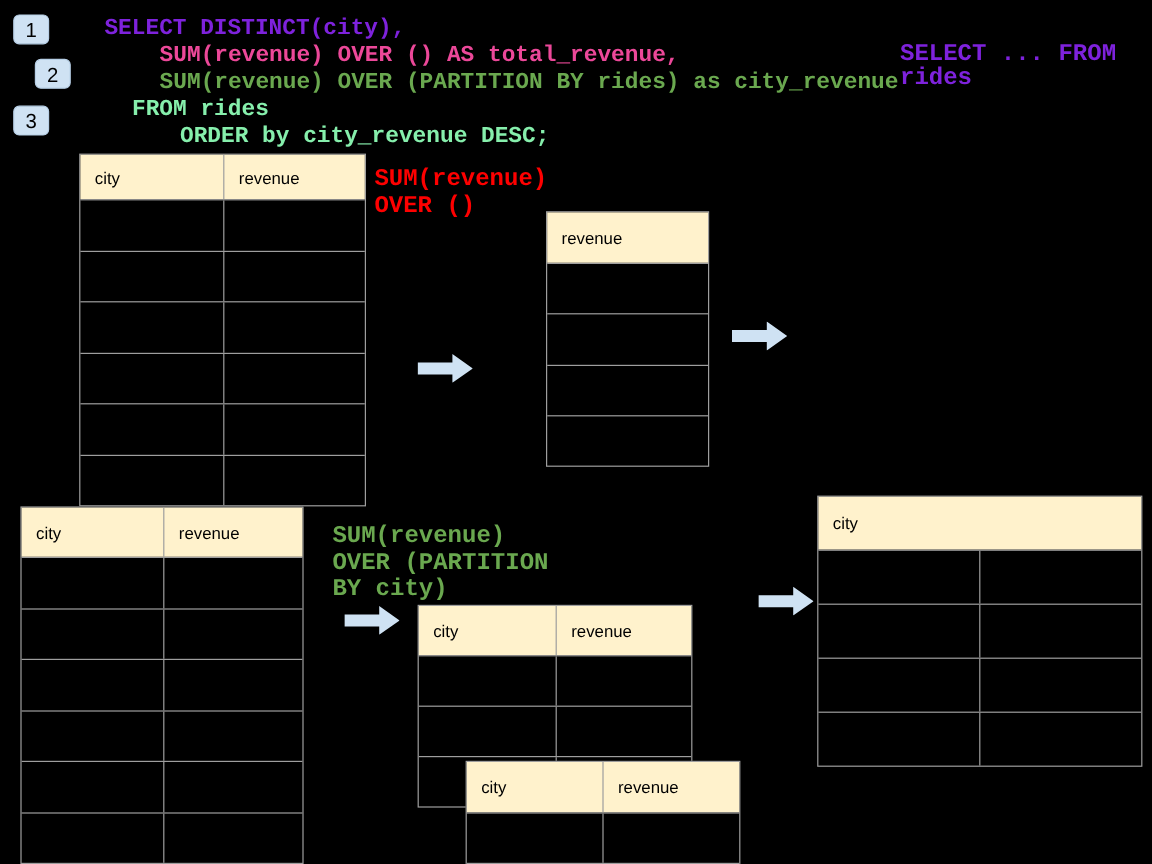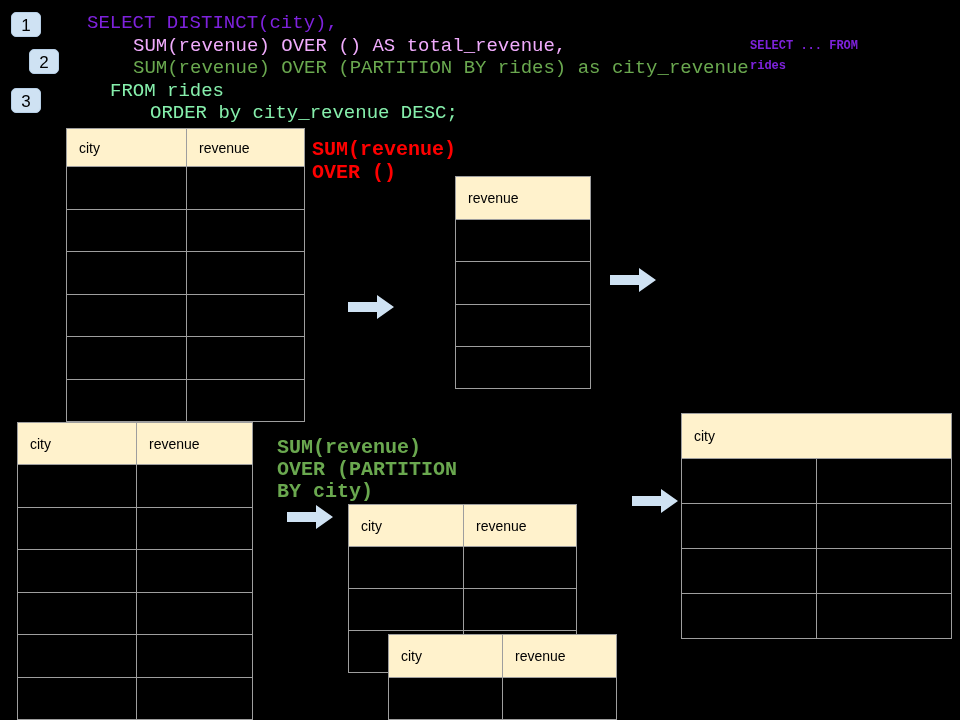--- a/index.html
+++ b/index.html
@@ -10,25 +10,25 @@
   
   .badge{
     position:absolute;width:30px;height:25px;
     background:#cfe2f3;border:1px solid #b7cfe6;border-radius:5px;
     color:#000;font-size:17px;line-height:25px;text-align:center;
     font-family:"Liberation Sans",sans-serif;box-sizing:border-box;
   }
   
   .code{
     position:absolute;font-family:"Liberation Mono",monospace;
-    font-weight:normal;font-size:19px;line-height:22px;white-space:pre;
+    font-weight:bold;font-size:19px;line-height:22px;white-space:pre;
   }
   .code-small{
     position:absolute;font-family:"Liberation Mono",monospace;
-    font-weight:bold;font-size:12px;line-height:20px;white-space:pre-line;
+    font-weight:bold;font-size:20px;line-height:20px;white-space:pre-line;
   }
   .label{
     position:absolute;font-family:"Liberation Mono",monospace;
     font-weight:bold;font-size:20px;line-height:22px;white-space:pre-line;
   }
   
   .tbl{
     position:absolute;background:#000;border:1px solid #9e9e9e;
     box-sizing:border-box;display:flex;flex-direction:column;
   }
@@ -49,21 +49,21 @@
   .arrow{position:absolute;}
 </style>
 </head>
 <body>
 
 <div class="badge" style="left:11px;top:12px;">1</div>
 <div class="badge" style="left:29px;top:49px;">2</div>
 <div class="badge" style="left:11px;top:88px;">3</div>
 
 <div class="code" style="left: 87px; top: 12px; color: rgb(126, 34, 220);">SELECT DISTINCT(city),</div>
-<div class="code" style="left: 133px; top: 35px; color: #f0abfc;">SUM(revenue) OVER () AS total_revenue,</div>
+<div class="code" style="left: 133px; top: 35px; color: #ec4899;">SUM(revenue) OVER () AS total_revenue,</div>
 <div class="code" style="left: 133px; top: 57px; color: rgb(106, 168, 79);">SUM(revenue) OVER (PARTITION BY rides) as city_revenue</div>
 <div class="code" style="left: 110px; top: 80px; color: #86efac;">FROM rides</div>
 <div class="code" style="left: 110px; top: 102px; color: #86efac; margin-left: 40px;">ORDER by city_revenue DESC;</div>
 
 <div class="code-small" style="left: 750px; top: 36px; color: rgb(126, 34, 220);">SELECT ... FROM
 rides</div>
 
 <div class="label" style="left: 312px; top: 138px; line-height: 23px; color: rgb(254, 0, 0);">SUM(revenue)
 OVER ()</div>
 

